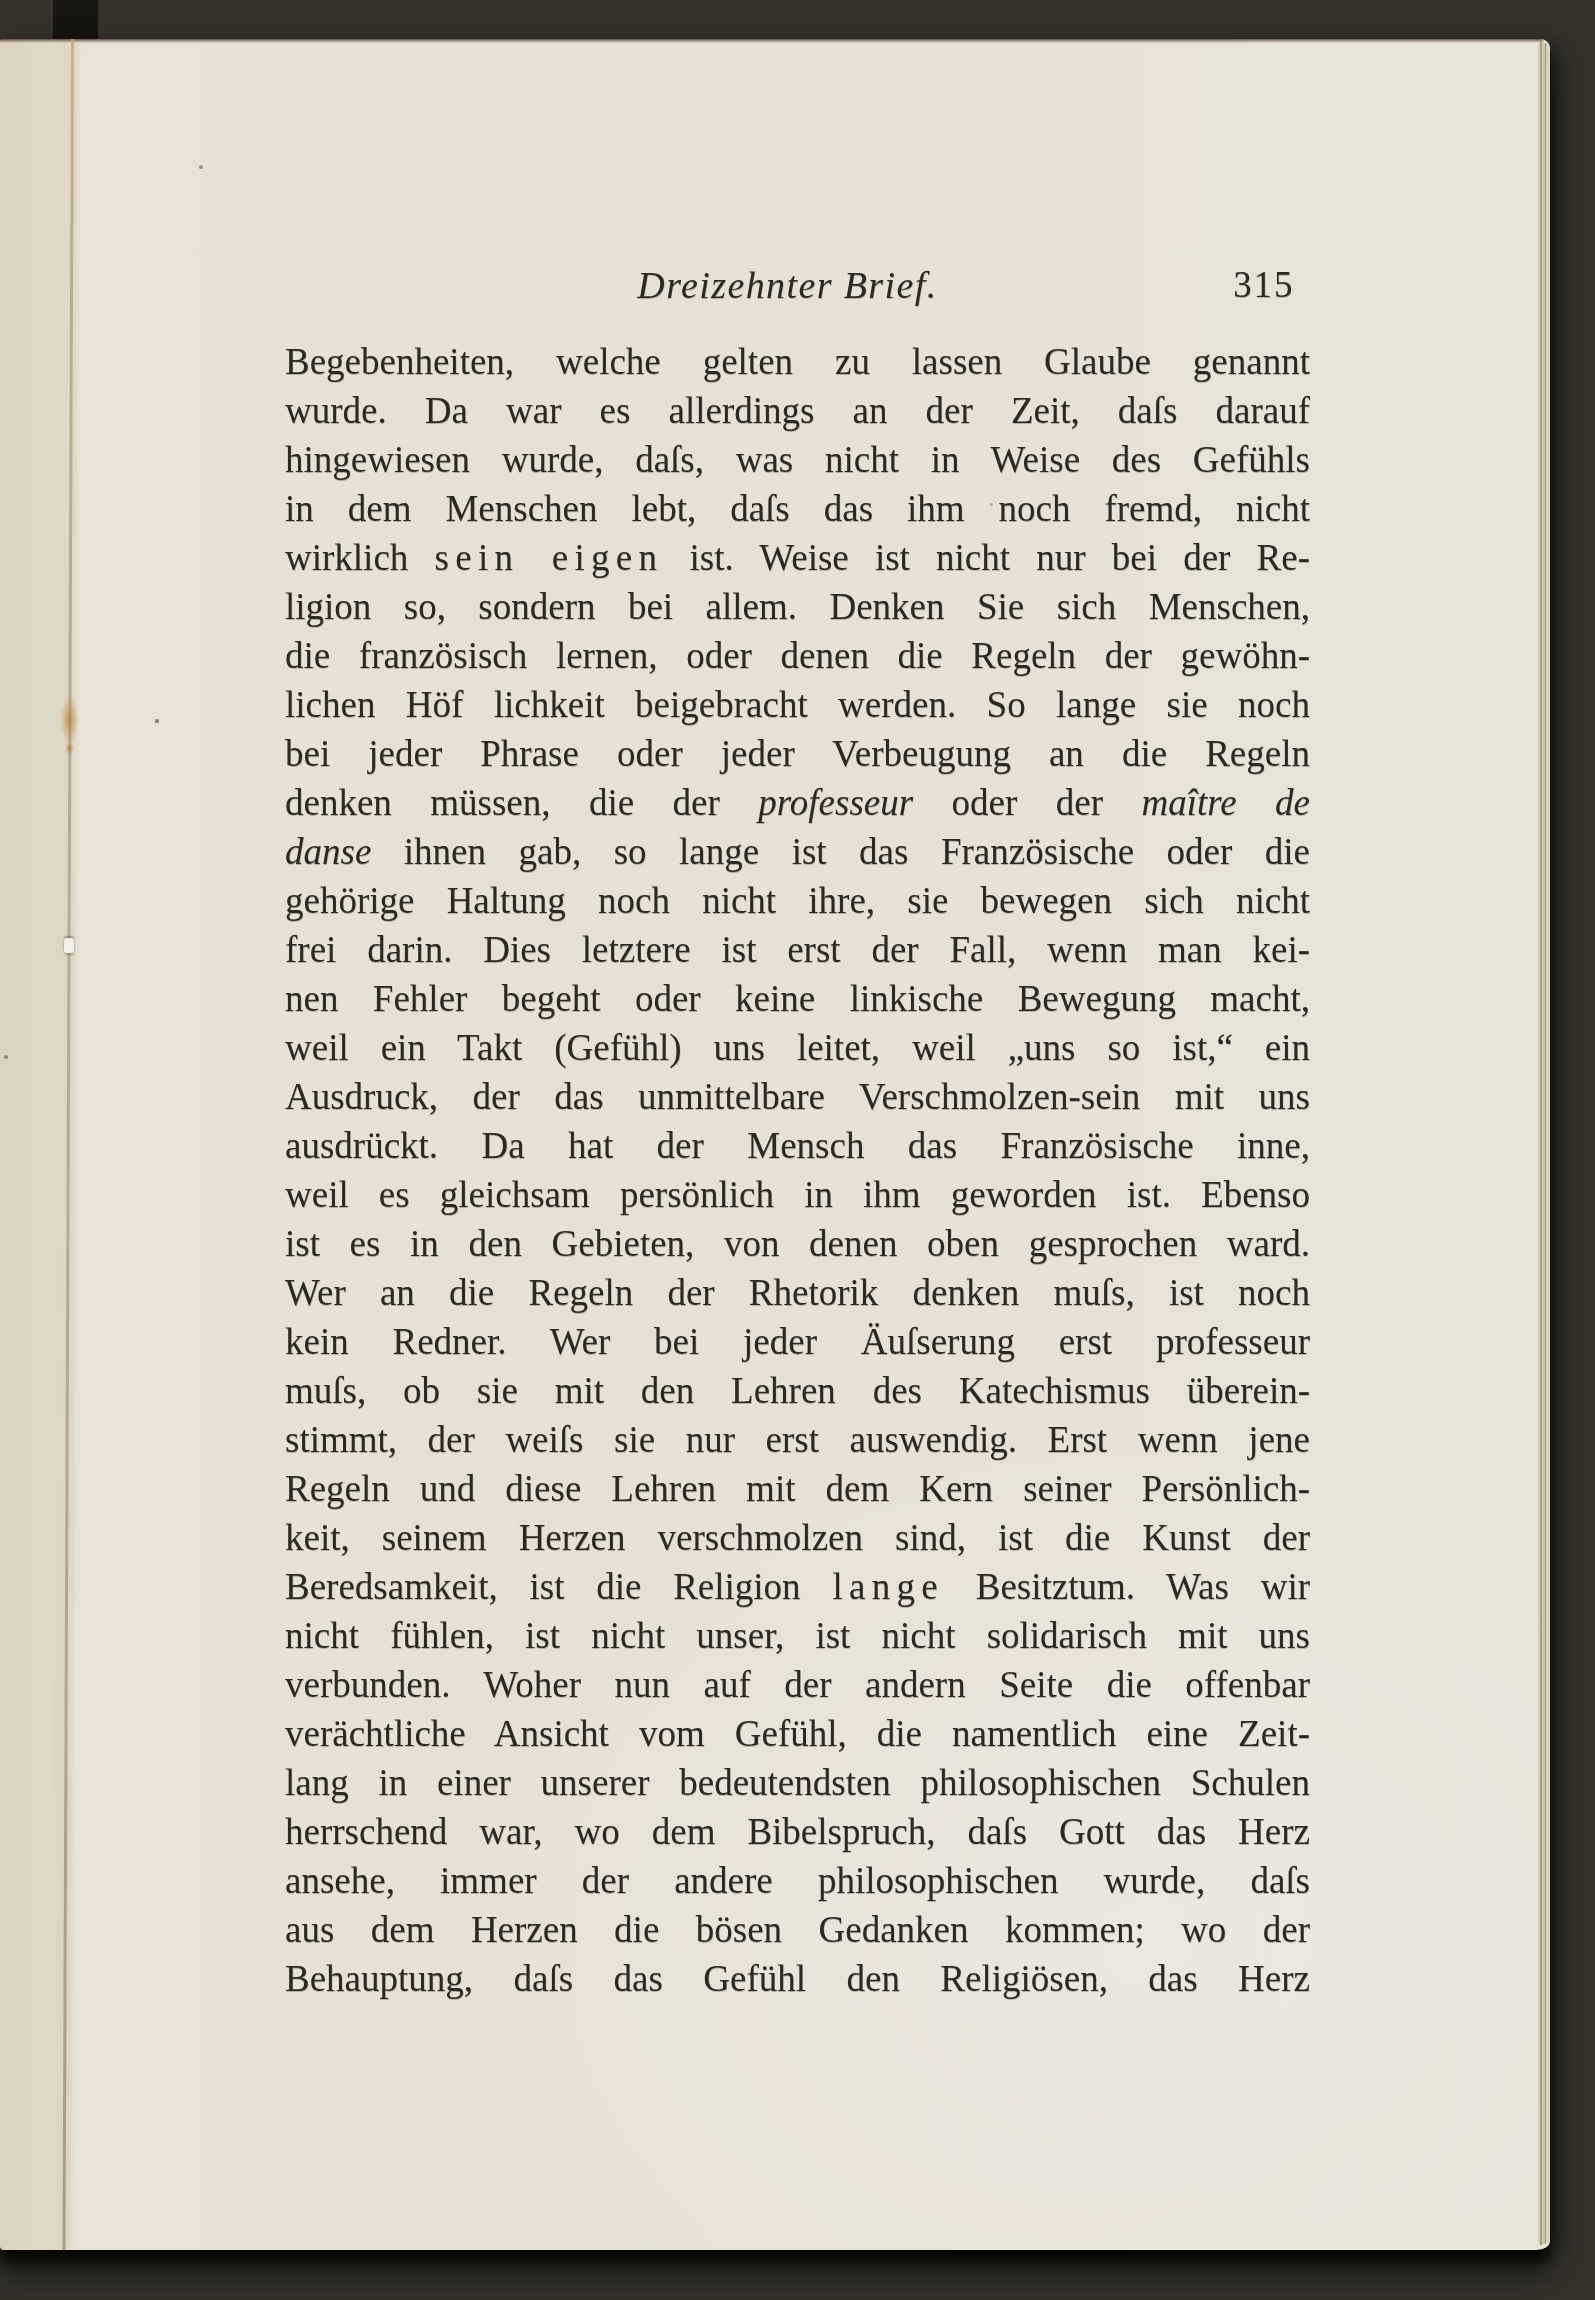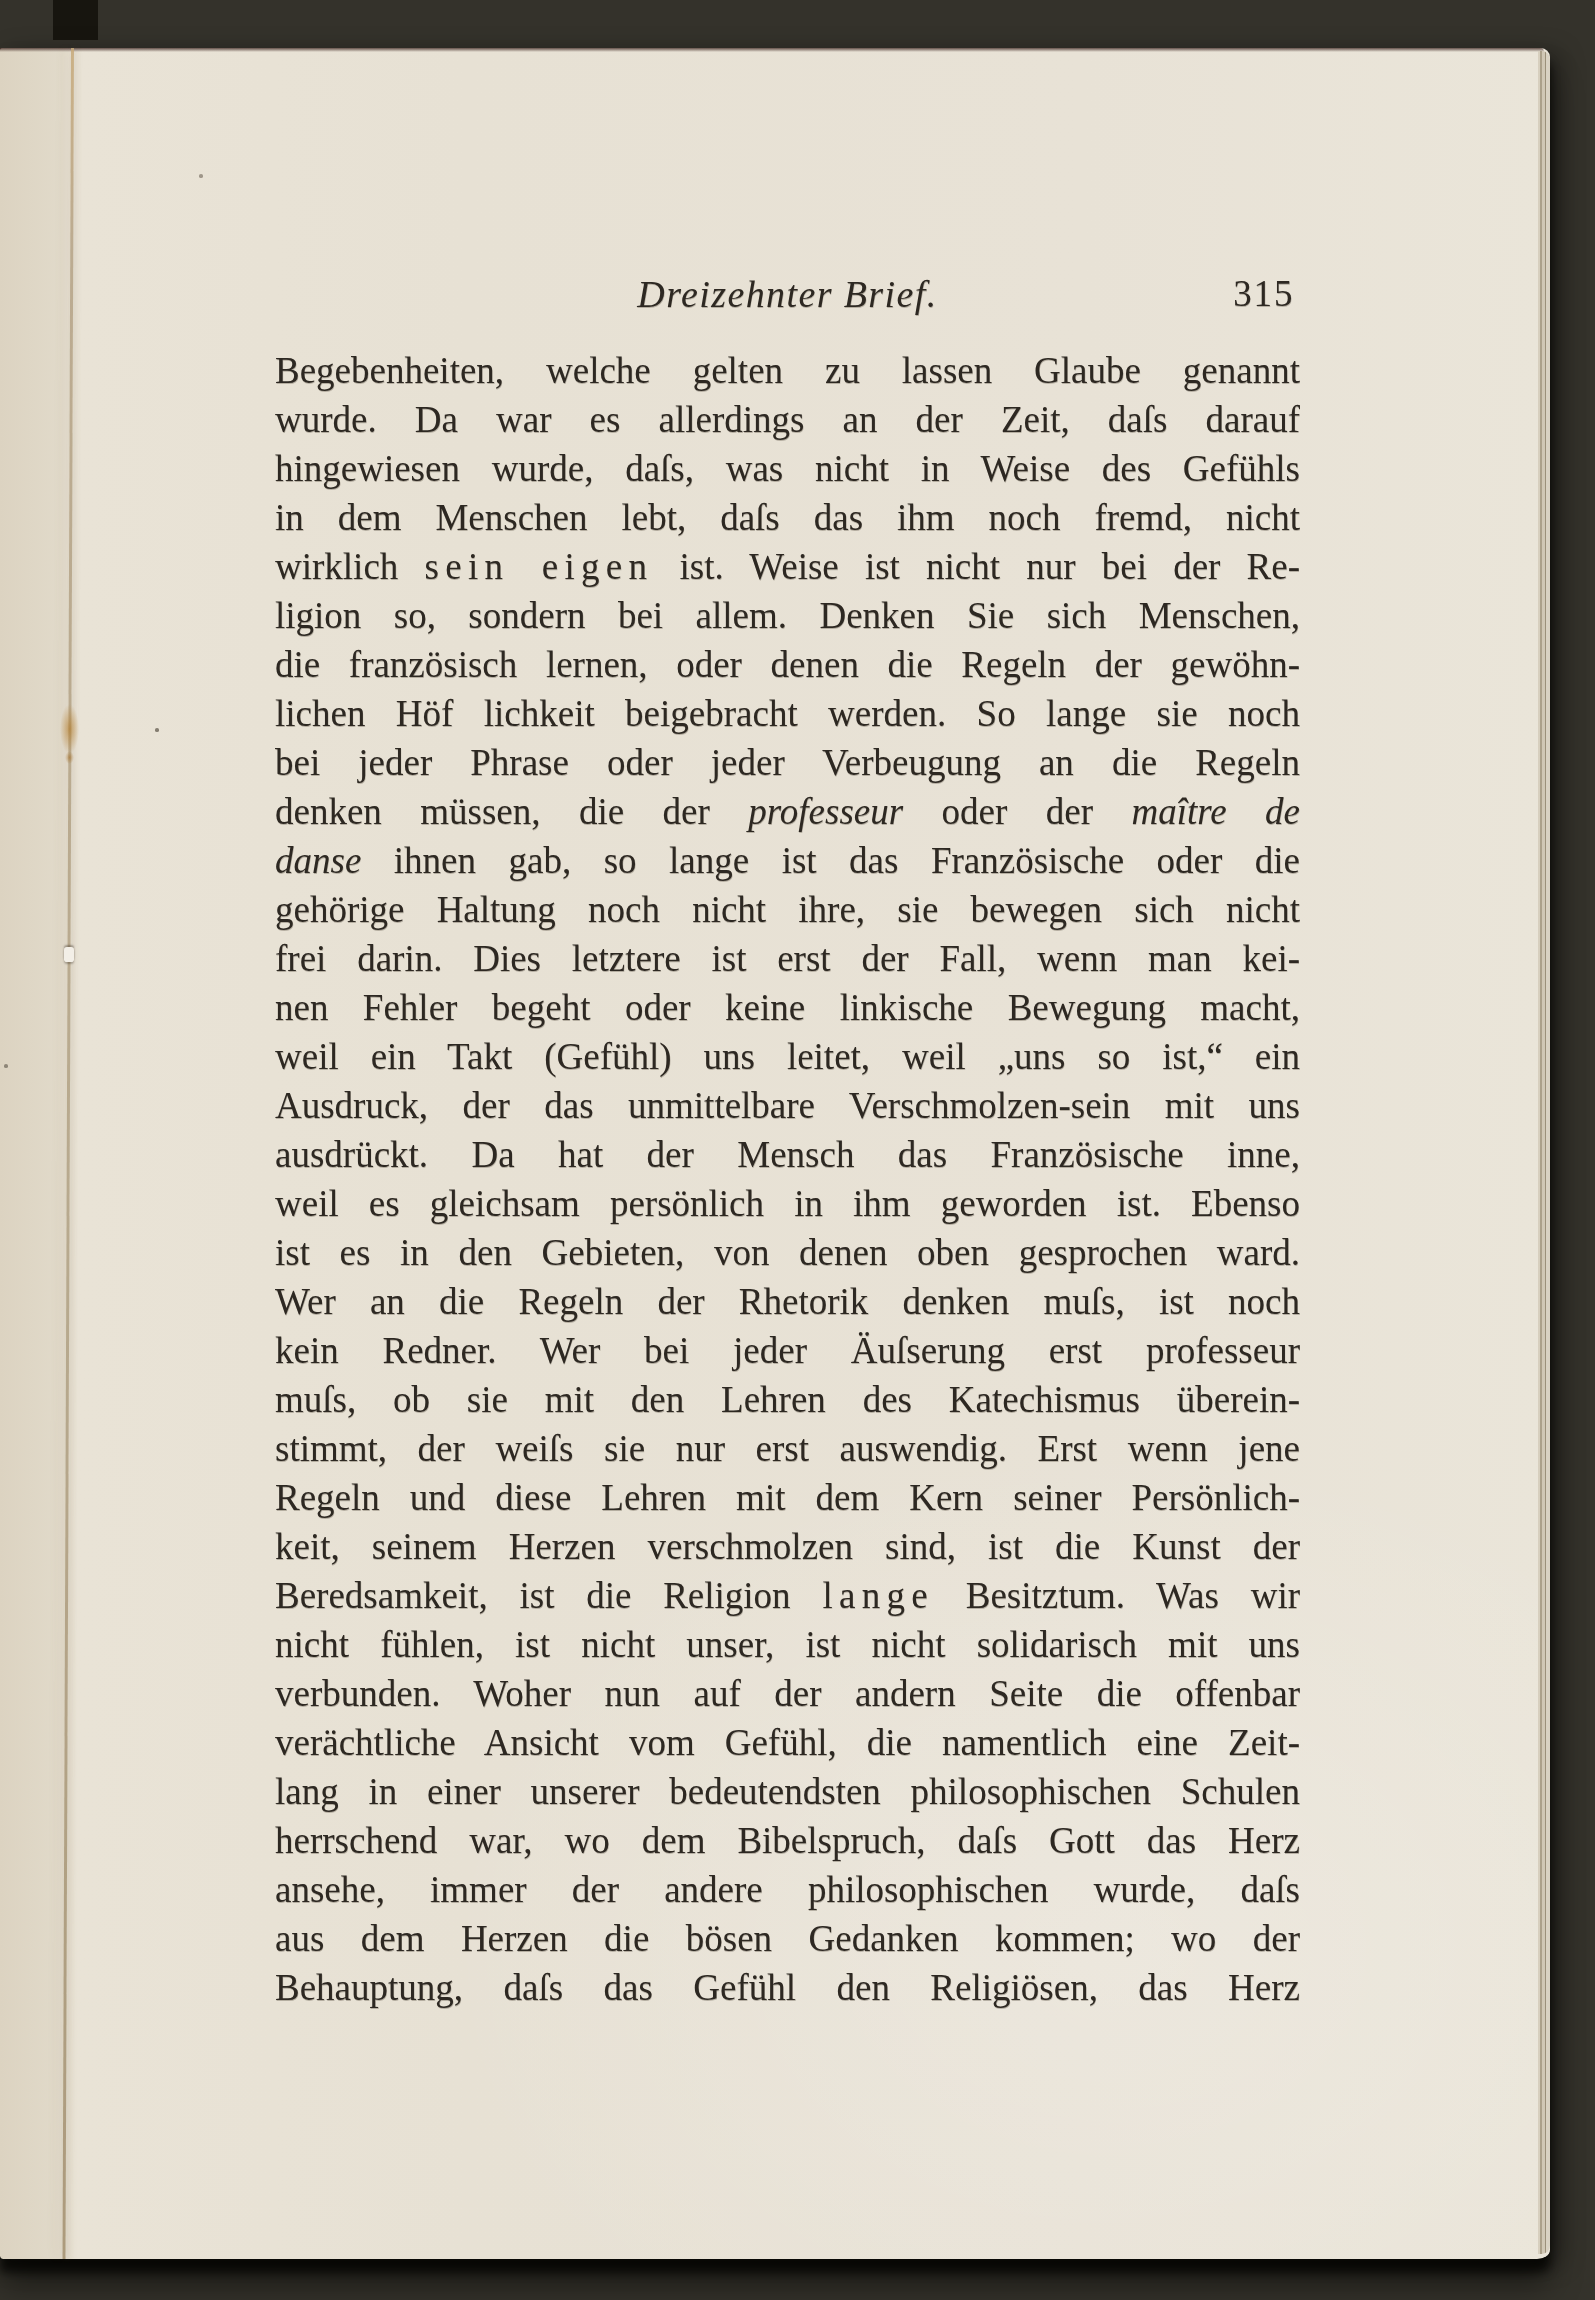--- a/index.html
+++ b/index.html
@@ -19,21 +19,20 @@
 
   
   .page {
     position: absolute; left: 0; top: 39px;
     width: 1550px; height: 2211px;
     background:
       radial-gradient(1119px 839px at 72% 86%, rgba(255,255,255,0.18), rgba(255,255,255,0) 62%),
       linear-gradient(90deg, #dcd3c1 0px, #e1dacA 62px, #e9e3d6 78px, #e7e1d4 30%, #e8e2d6 70%, #eae5d9 100%);
     border-radius: 1.9px 9.3px 13px 3.7px / 1.9px 9.3px 9.3px 3.7px;
     box-shadow: 0 13px 9.3px rgba(5,5,3,0.82), 0 28px 32px rgba(0,0,0,0.42), 9.3px 5.6px 24px rgba(0,0,0,0.35);
-    margin-top: 9px;
   }
   .page::before { 
     content: ""; position: absolute; left: 0; right: 5.6px; top: 0; height: 3.7px;
     background: linear-gradient(180deg, rgba(58,33,28,0.75), rgba(58,33,28,0));
     border-top-right-radius: 9.3px;
   }
 
   
   .page-edge-stack {
     position: absolute; right: 0; top: 2.8px; bottom: 4.7px; width: 12px;
@@ -82,21 +81,21 @@
   .running-title {
     display: block; text-align: center;
     font-style: italic; letter-spacing: 1.4px;
   }
   .page-number {
     position: absolute; right: 5.6px; top: 0;
     font-style: normal; font-size: 37px; letter-spacing: 1.9px;
   }
 
   .body-text {
-    position: absolute; left: 275px; top: 298px; width: 1025px;
+    position: absolute; left: 285px; top: 298px; width: 1025px;
     font-size: 37px;
   }
   .line {
     height: 49px; line-height: 49px;
     overflow: hidden;
     text-align: justify; text-align-last: justify;
     hyphens: none;
   }
   .line span.it { font-style: italic; }
   .line span.sp { letter-spacing: 0.17em; }

